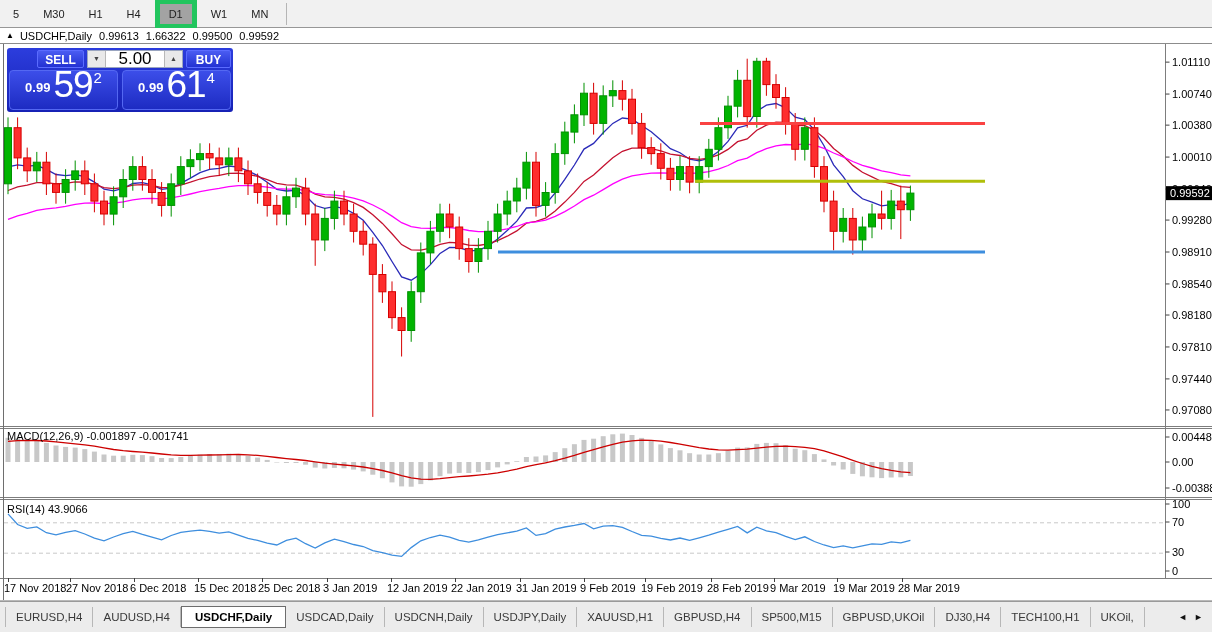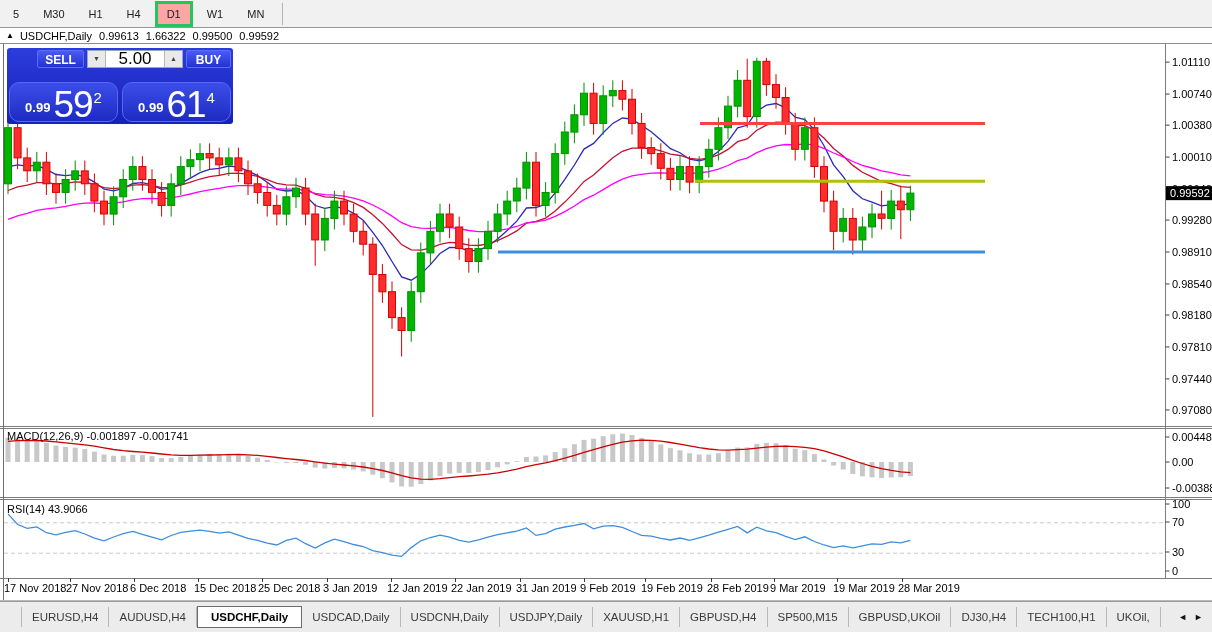--- a/index.html
+++ b/index.html
@@ -2,50 +2,50 @@
 <html><head>
 <meta charset="utf-8">
 <style>
   html,body{margin:0;padding:0;}
   body{width:1212px;height:632px;position:relative;overflow:hidden;background:#fff;
        font-family:"Liberation Sans",sans-serif;-webkit-font-smoothing:none;}
   
   .toolbar{position:absolute;left:0;top:0;width:1212px;height:28px;background:#f1f1f1;
            border-bottom:1px solid #979797;display:flex;align-items:center;z-index:3;box-sizing:border-box;padding-left:1px;}
   .tf-btn{font-size:11px;color:#222;padding:4px 9px;margin:0 2px;border:1px solid transparent;cursor:default;}
-  .tf-btn.active{background:#fca5a5;border:3px solid #22c55e;}
+  .tf-btn.active{background:#a3a3a3;border:5px solid #22c55e;}
   .toolbar-sep{width:1px;height:22px;background:#b5b5b5;margin-left:6px;}
   
   .chart-header{position:absolute;left:0;top:28px;width:1212px;height:16px;background:#fff;
                 border-bottom:1px solid #8c8c8c;display:flex;align-items:center;z-index:3;box-sizing:border-box;
                 font-size:11px;color:#000;padding-left:6px;}
   .chart-header .tri{font-size:8px;margin-right:6px;}
   .chart-header span{margin-right:7px;}
   
   .trade-panel{position:absolute;left:7px;top:48px;width:226px;z-index:4;
                background:linear-gradient(180deg,#2c3ddd,#1621b5);padding:2px;border-radius:3px;box-sizing:border-box;}
-  .tp-row1{display:flex;height:18px;margin-bottom:14px;padding-left:28px;}
+  .tp-row1{display:flex;height:18px;margin-bottom:2px;padding-left:28px;}
   .tp-btn{background:linear-gradient(180deg,#4a5cf2,#2332d2);color:#fff;font-size:12px;font-weight:bold;
           text-align:center;line-height:18px;border:1px solid #5b6cff;border-radius:2px;box-sizing:border-box;}
   .tp-sell{width:47px;}
   .tp-buy{width:45px;}
   .tp-spin{flex:1;display:flex;background:#fff;border:1px solid #9aa5c0;margin:0 3px;box-sizing:border-box;}
   .spin-btn{width:17px;background:#e9e9e9;border:0;font-size:7px;color:#444;line-height:16px;text-align:center;cursor:default;}
   .spin-btn.left{border-right:1px solid #b8b8b8;}
   .spin-btn.right{border-left:1px solid #b8b8b8;}
   .spin-val{flex:1;font-size:17px;text-align:center;line-height:16px;color:#000;}
   .tp-row2{display:flex;height:40px;gap:4px;}
-  .tp-price{flex:1;background:linear-gradient(180deg,#3c4ee9,#1d2bc2);border:1px solid #5468f2;border-radius:10px;
-            color:#fff;display:flex;align-items:flex-end;justify-content:center;padding-bottom:0px;box-sizing:border-box;}
+  .tp-price{flex:1;background:linear-gradient(180deg,#3c4ee9,#1d2bc2);border:1px solid #5468f2;border-radius:4px;
+            color:#fff;display:flex;align-items:flex-end;justify-content:center;padding-bottom:8px;box-sizing:border-box;}
   .tp-price .sm{font-size:13px;font-weight:bold;margin:0 3px 6px 0;}
   .tp-price .big{font-size:37px;line-height:33px;letter-spacing:-1px;}
   .tp-price .sup{font-size:15px;margin:0 0 15px 1px;}
   
   .tabbar{position:absolute;left:0;top:601px;width:1212px;height:31px;background:#ececec;border-top:1px solid #9a9a9a;
-          display:flex;align-items:center;z-index:3;box-sizing:border-box;padding-left:21px;font-size:11.5px;}
+          display:flex;align-items:center;z-index:3;box-sizing:border-box;padding-left:5px;font-size:11.5px;}
   .tab{padding:4px 10px;color:#3a3a3a;border-right:1px solid #b7b7b7;white-space:nowrap;cursor:default;}
   .tab:first-child{border-left:1px solid #b7b7b7;}
   .tab.active{background:#fff;border:1px solid #6d6d6d;font-weight:bold;color:#000;padding:4px 13px;}
   .tab-scroll{margin-left:auto;display:flex;gap:7px;padding-right:9px;font-size:9px;color:#111;}
   .tab-scroll span{cursor:default;}
   svg#chart{position:absolute;left:0;top:0;z-index:1;}
 </style>
 </head>
 <body>
 

